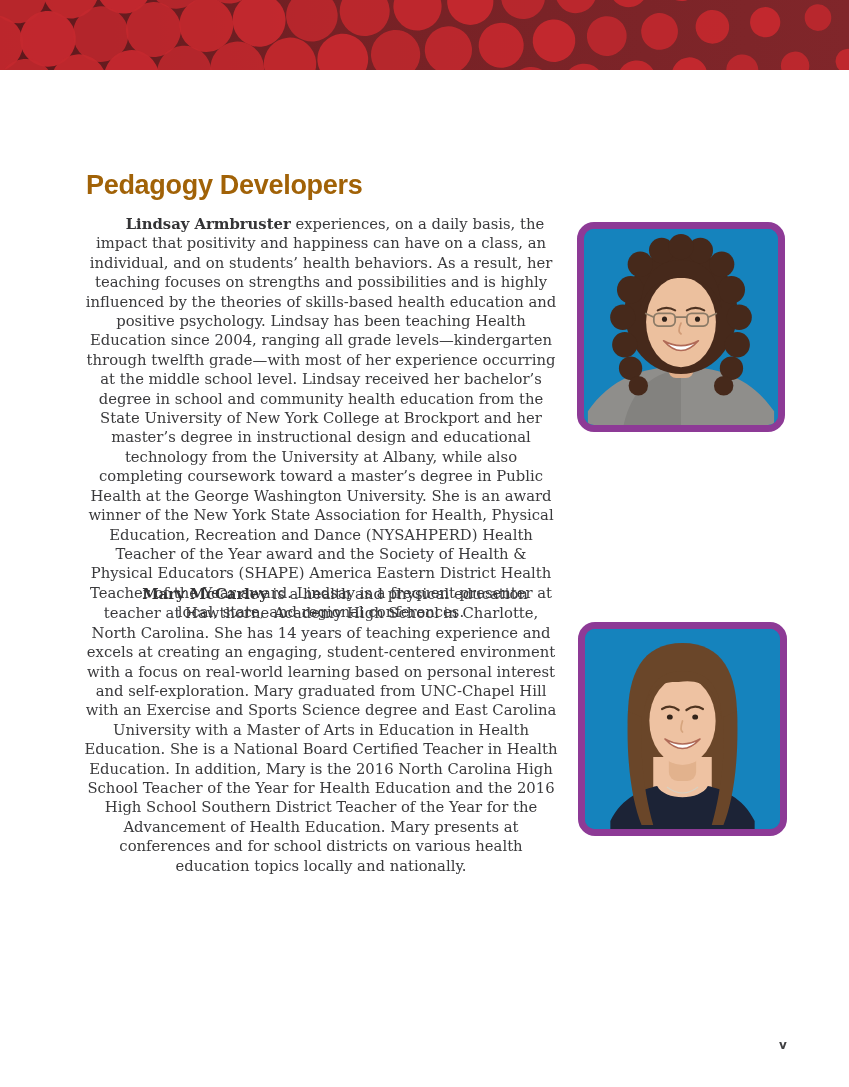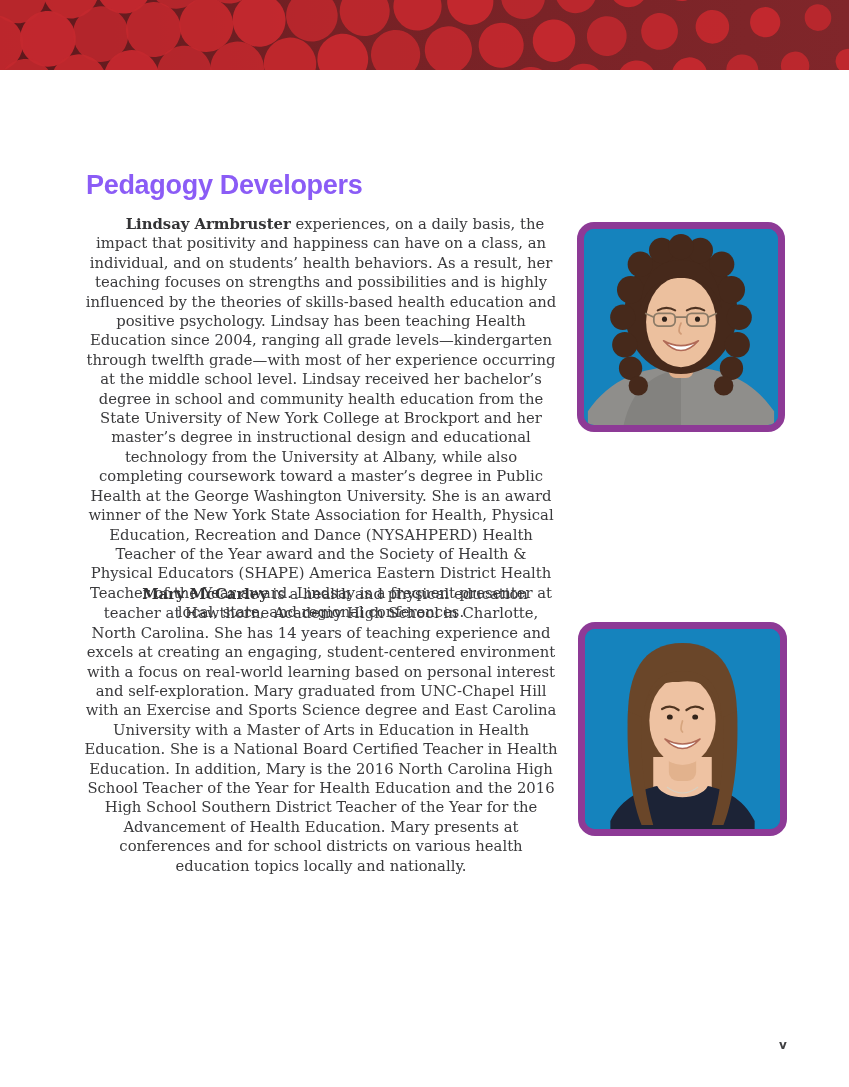--- a/index.html
+++ b/index.html
@@ -23,21 +23,21 @@
   .band svg { display: block; width: 849px; height: 70px; }
   
   .title {
     position: absolute;
     left: 86px; top: 170px;
     font-family: "Liberation Sans", "DejaVu Sans", sans-serif;
     font-weight: 700;
     font-size: 27px;
     line-height: 30px;
     letter-spacing: -0.3px;
-    color: #8b5cf6;
+    color: #a16207;
   }
   
   .bio-text {
     position: absolute;
     left: 84px;
     width: 474px;
     color: #3a3a3c;
     font-size: 14.8px;
     line-height: 19.4px;
     text-align: center;

